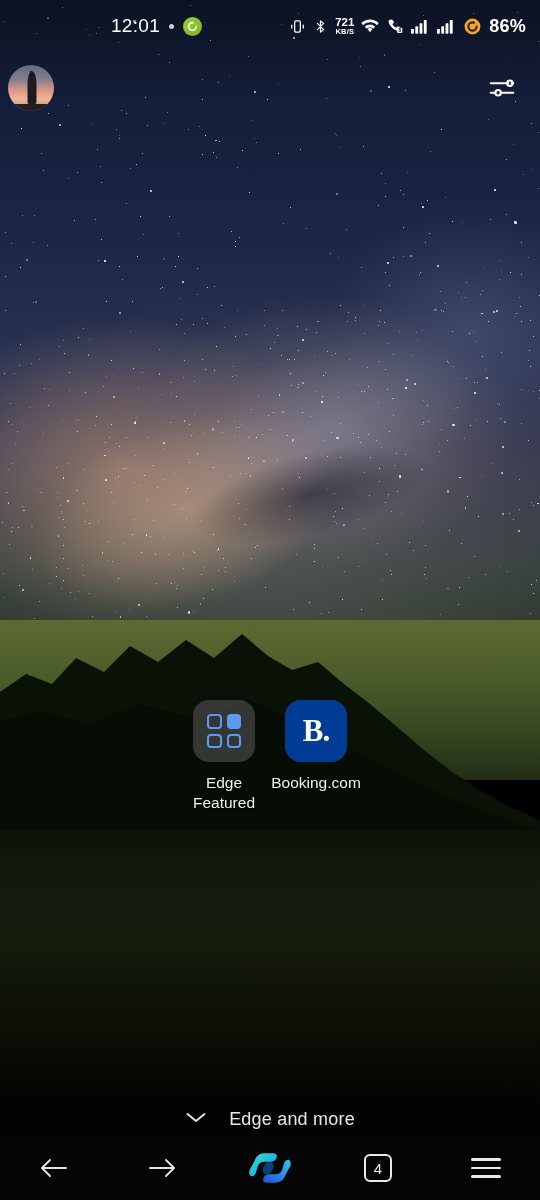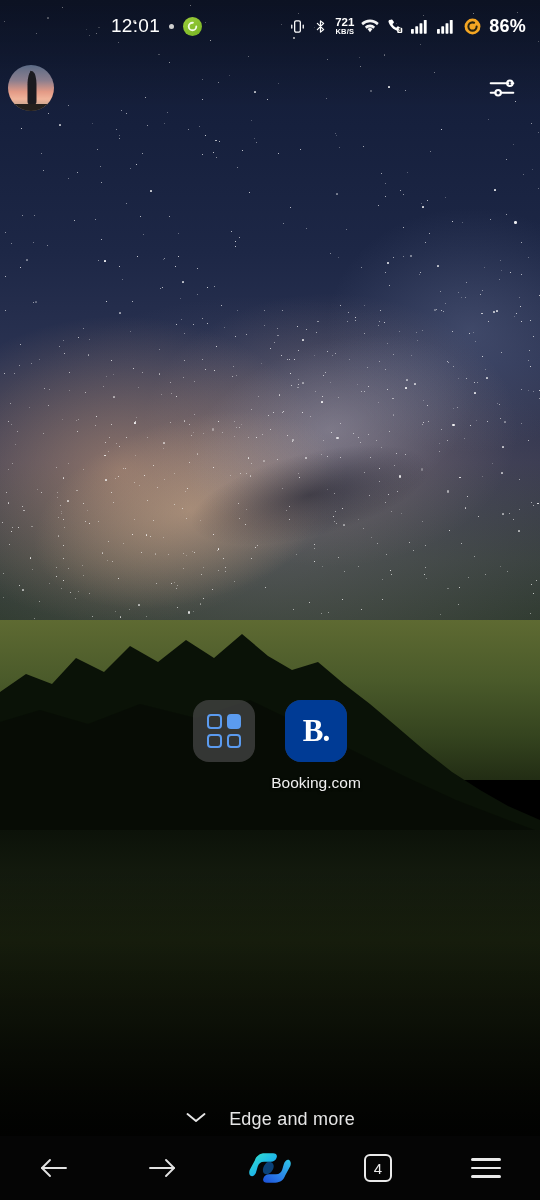--- a/index.html
+++ b/index.html
@@ -1072,20 +1072,24 @@
 
     <div class="sc">
       <div class="sc-tile">
         <div class="edgegrid">
           <i></i>
           <i class="fill"></i>
           <i></i>
           <i></i>
         </div>
       </div>
+      <div class="sc-label">
+        <div>Edge</div>
+        <div>Featured</div>
+      </div>
     </div>
 
 
     <div class="sc">
       <div class="sc-tile">
         <div class="booking">
           <span>B.</span>
         </div>
       </div>
       <div class="sc-label">Booking.com</div>

